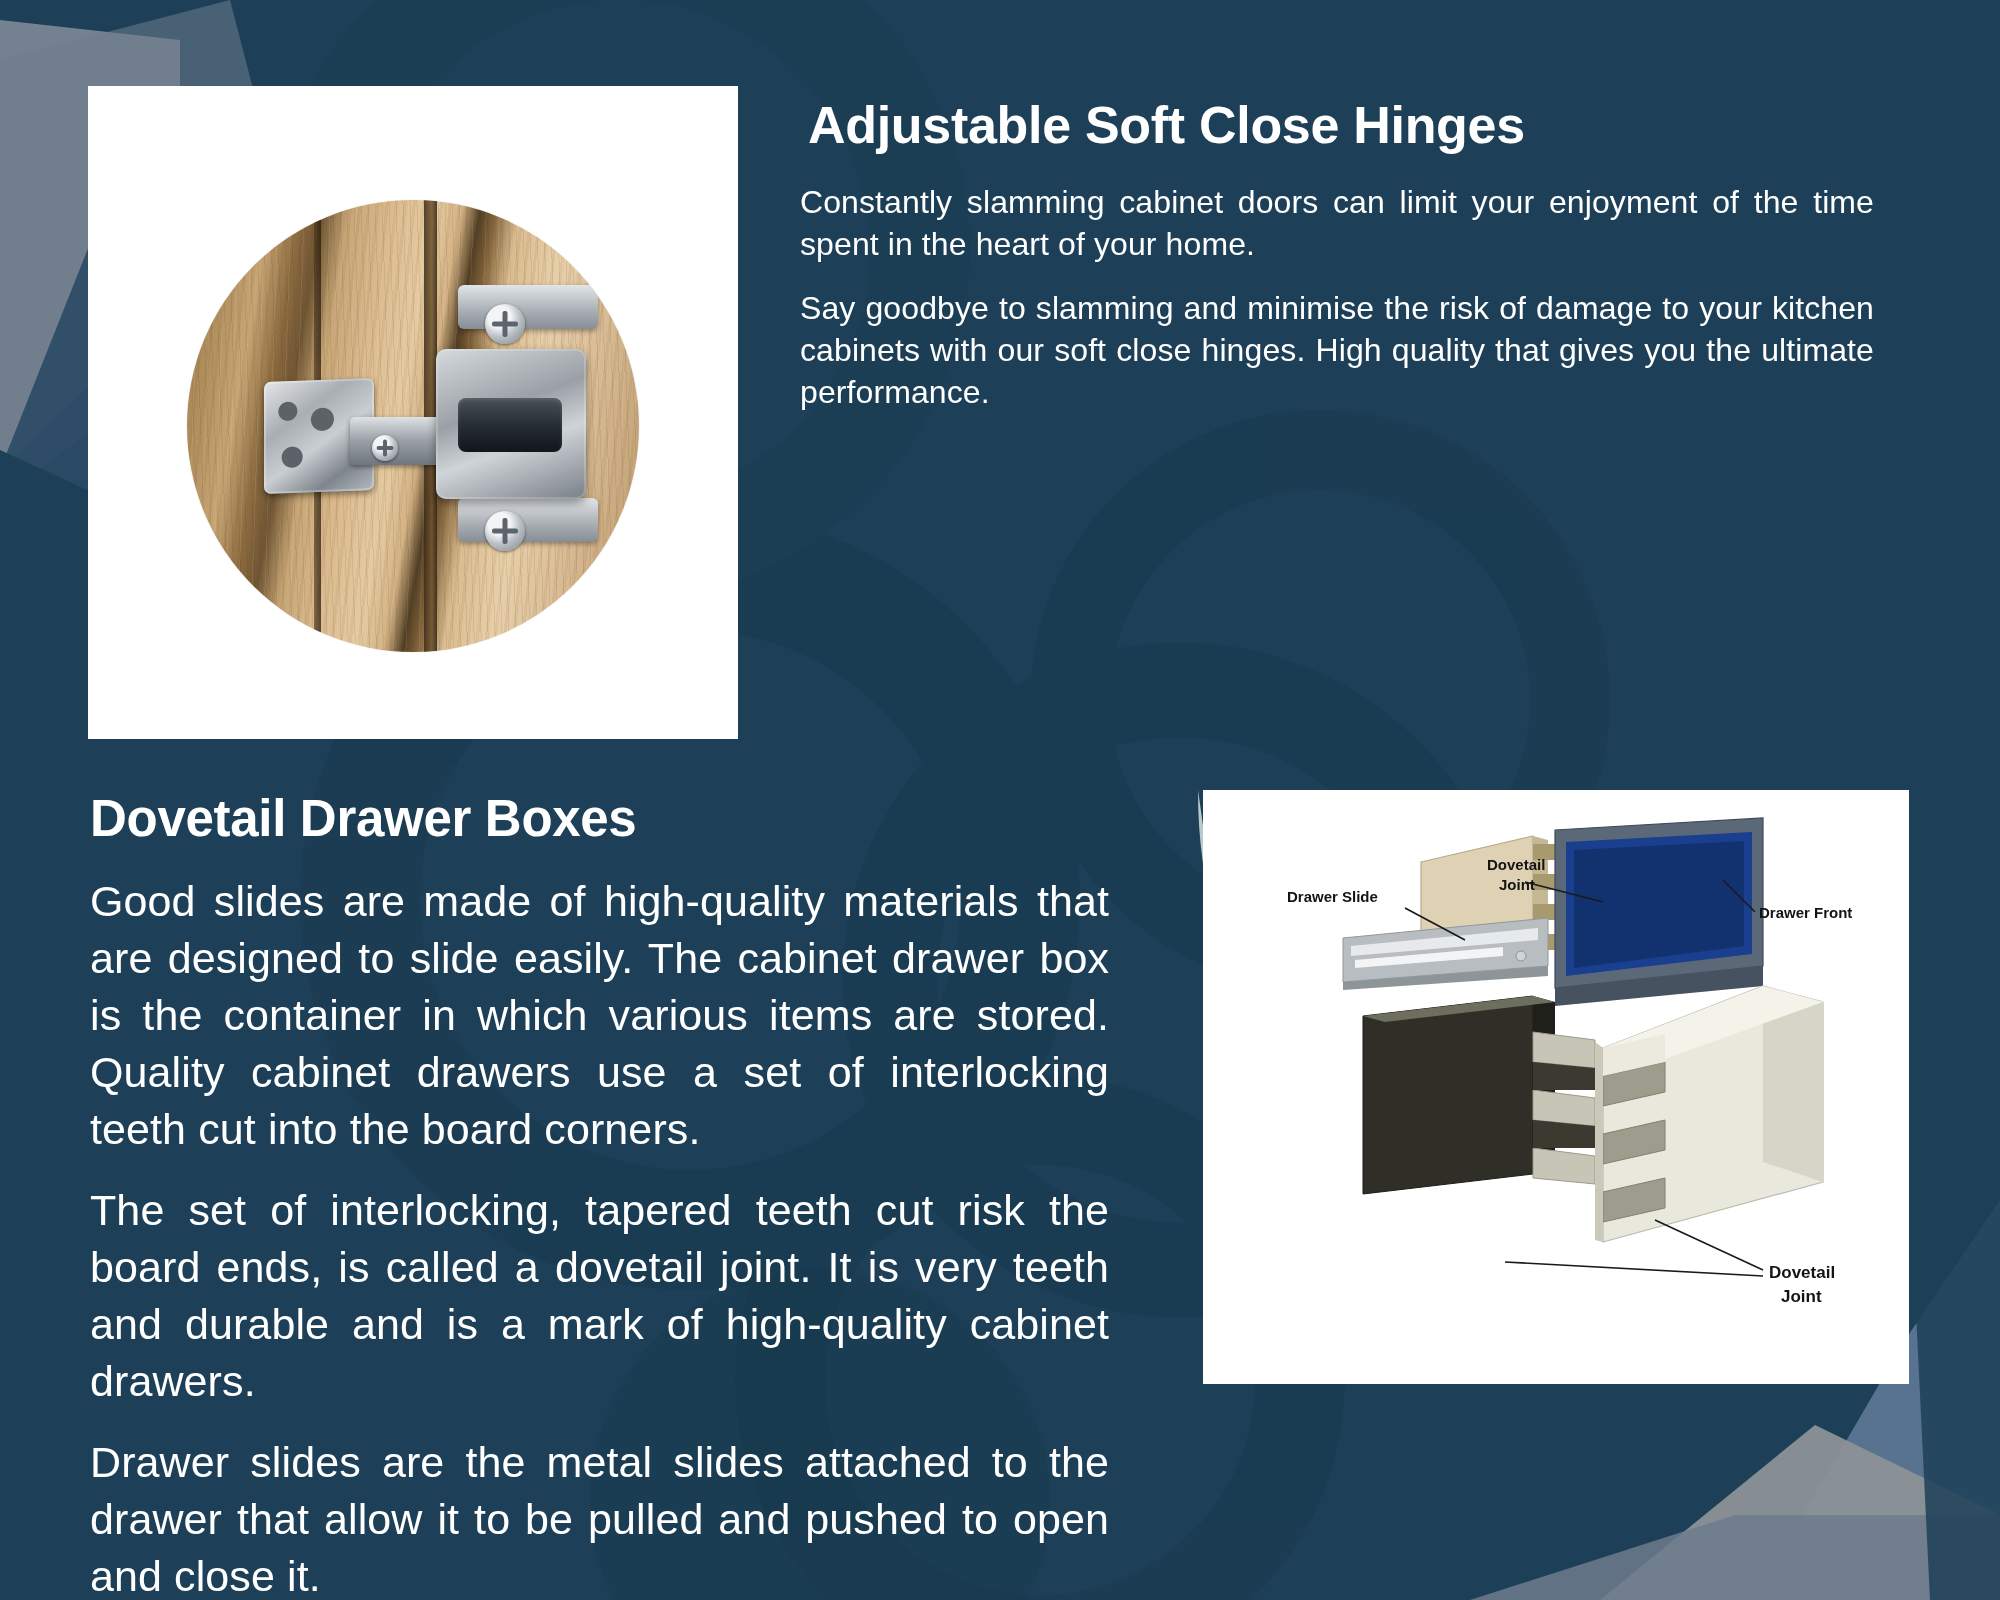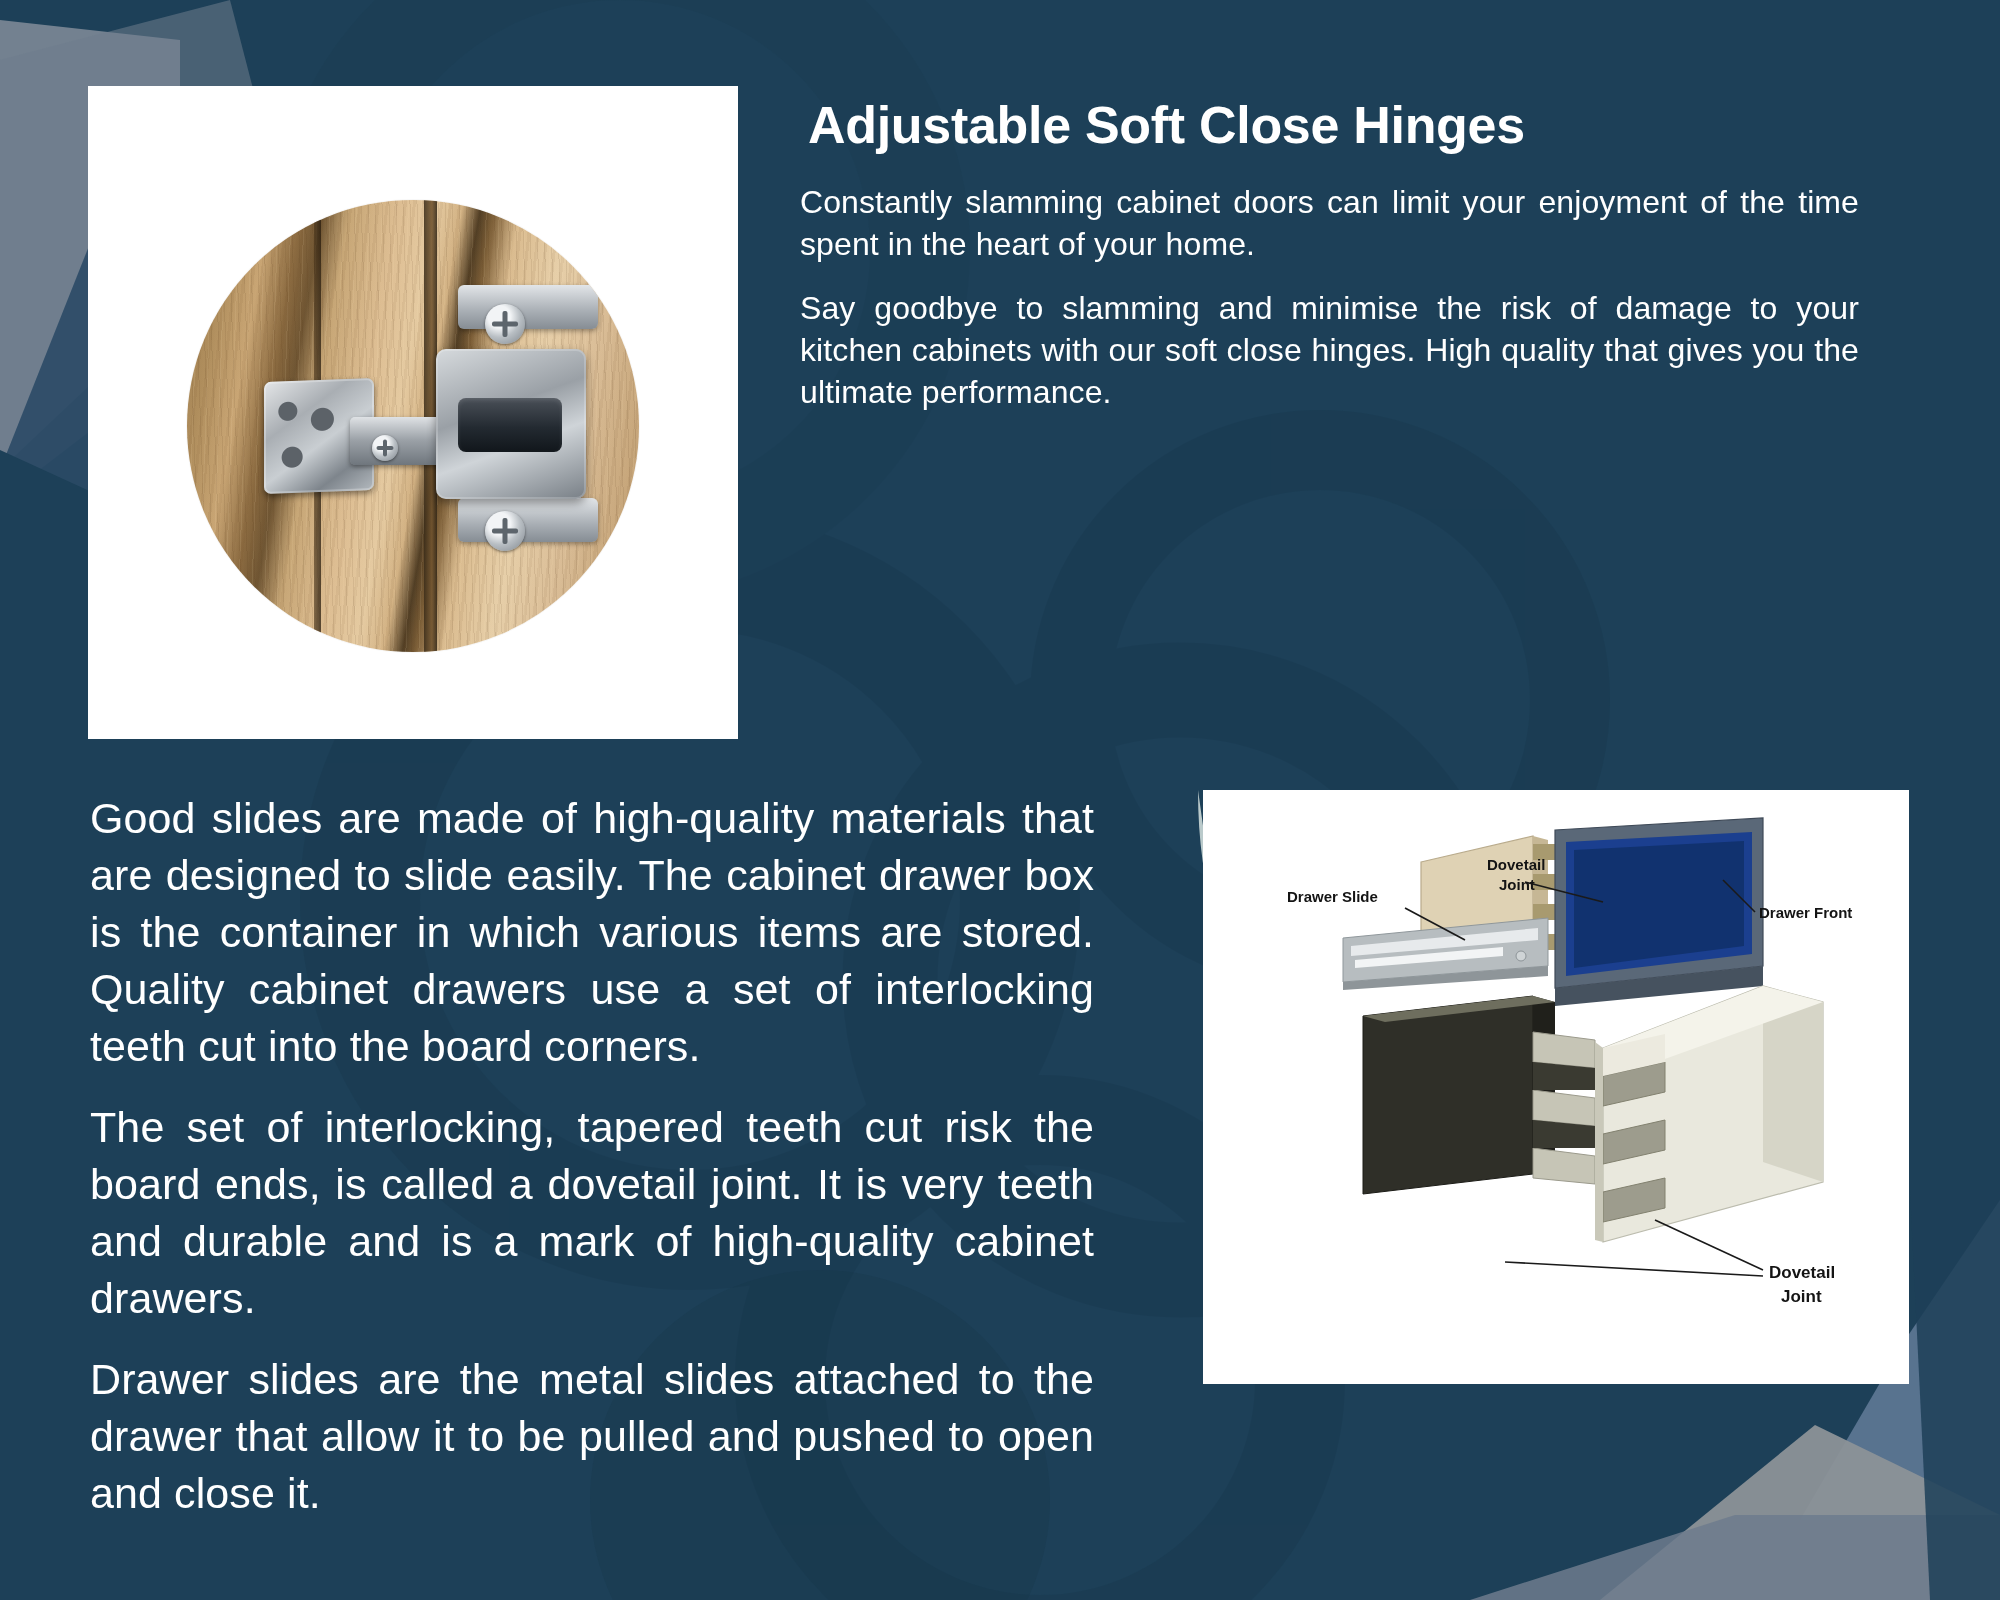--- a/index.html
+++ b/index.html
@@ -206,21 +206,21 @@
     font-weight: 700;
     font-size: 53px;
     line-height: 1.12;
     letter-spacing: -0.3px;
     font-stretch: condensed;
   }
   .hinges-text h2.section-title { margin-left: 8px; font-size: 52px; margin-bottom: 28px; }
   .dovetail-text h2.section-title { font-size: 51px; margin-bottom: 26px; }
 
   p.body {
-    margin: 0 16px 25px 0;
+    margin: 0 1px 25px 0;
     color: #ffffff;
     font-size: 31px;
     line-height: 1.32;
     text-align: justify;
     font-weight: 400;
     letter-spacing: 0.1px;
   }
   p.body:last-child { margin-bottom: 0; }
   p.body b { font-weight: 400; }
 
@@ -304,20 +304,21 @@
       <span>Constantly slamming cabinet doors can limit your enjoyment of the time spent in the heart of your home.</span>
     </p>
 
     <p class="body">
       <span>Say goodbye to slamming and </span><b>minimise the risk of damage</b><span> to your kitchen cabinets with our soft close hinges. High quality that gives you </span><b>the ultimate performance</b><span>.</span>
     </p>
 
   </div>
 
   <div class="dovetail-text">
+    <h2 class="section-title">Dovetail Drawer Boxes</h2>
 
     <p class="body">
       <span>Good slides are made of </span><b>high-quality materials</b><span> that are designed to </span><b>slide easily</b><span>. The cabinet drawer box is the container in which various items are stored. </span><b>Quality cabinet drawers</b><span> use a set of interlocking teeth cut into the board corners.</span>
     </p>
 
     <p class="body">
       <span>The set of interlocking, tapered teeth cut risk the board ends, is called a </span><b>dovetail joint</b><span>. It is very teeth and durable and is a mark of high-quality cabinet drawers.</span>
     </p>
 
     <p class="body">

